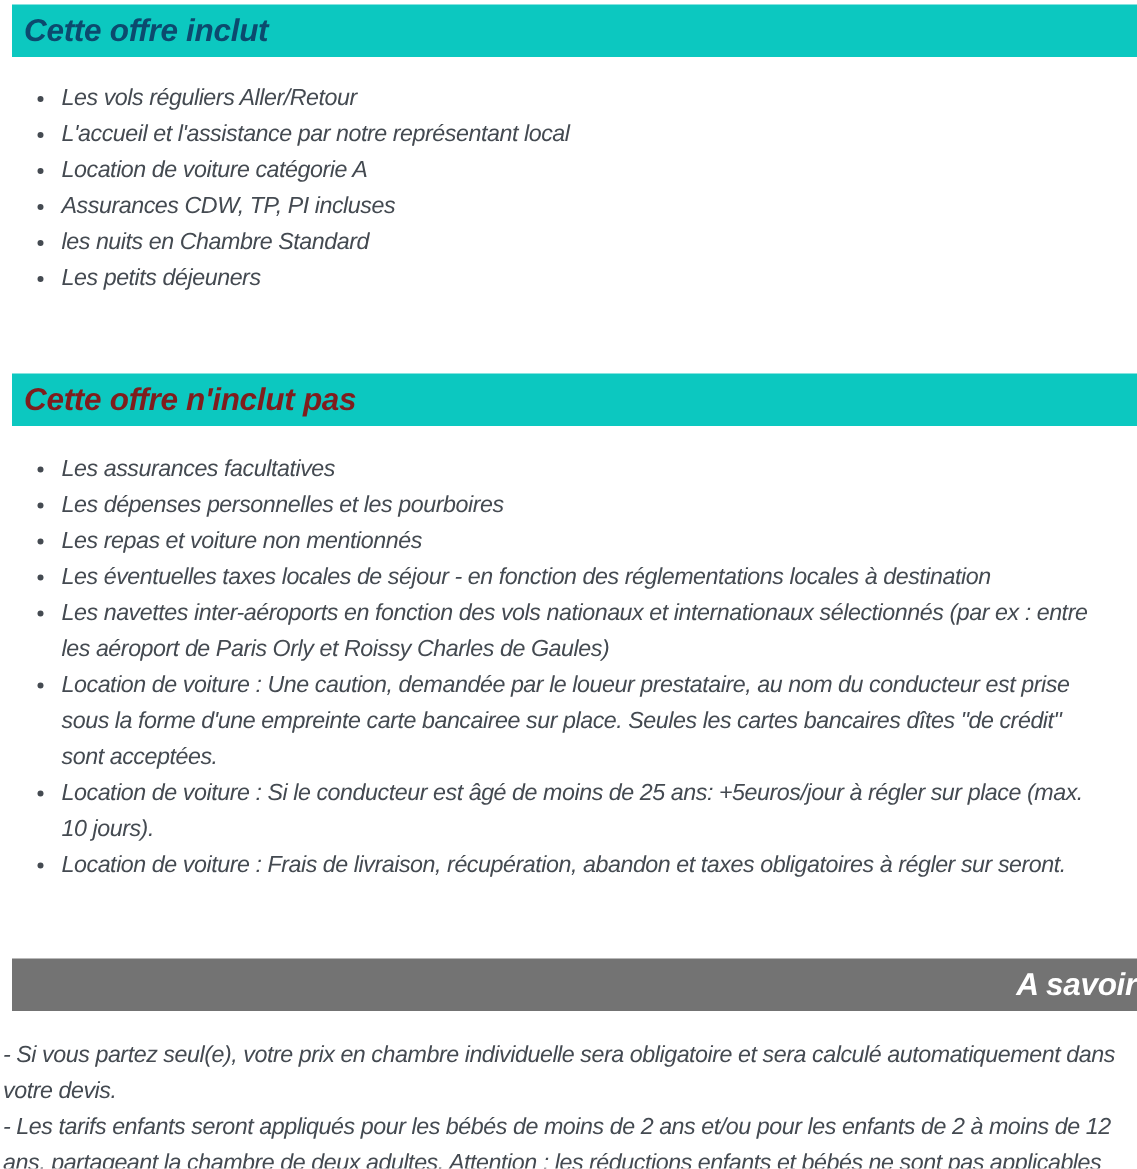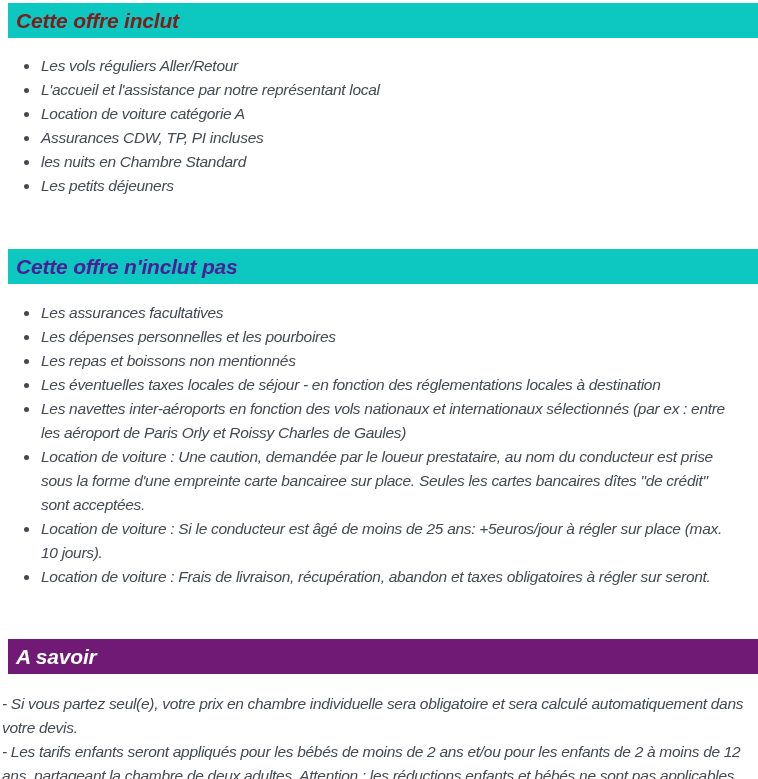--- a/index.html
+++ b/index.html
@@ -56,50 +56,50 @@
   }
   .paragraphs p { margin: 0; }
 </style>
 </head>
 <body style="color: rgb(68, 74, 81); background: rgb(255, 255, 255);">
 
 <div class="page">
 
   <section class="section section-includes">
     <header class="section-bar" style="background: rgb(12, 200, 192);">
-      <h2 class="section-title" style="color: #7f1d1d; text-align: right;">Cette offre inclut</h2>
+      <h2 class="section-title" style="color: #0c4a6e; text-align: right;">Cette offre inclut</h2>
     </header>
     <ul class="bullet-list">
         <li>Les vols réguliers Aller/Retour</li>
         <li>L'accueil et l'assistance par notre représentant local</li>
         <li>Location de voiture catégorie A</li>
         <li>Assurances CDW, TP, PI incluses</li>
         <li>les nuits en Chambre Standard</li>
         <li>Les petits déjeuners</li>
       </ul>
   </section>
 
   <section class="section section-excludes">
     <header class="section-bar" style="background: rgb(12, 200, 192);">
-      <h2 class="section-title" style="color: #4c1d95;">Cette offre n'inclut pas</h2>
+      <h2 class="section-title" style="color: #7f1d1d;">Cette offre n'inclut pas</h2>
     </header>
     <ul class="bullet-list">
         <li>Les assurances facultatives</li>
         <li>Les dépenses personnelles et les pourboires</li>
-        <li>Les repas et boissons non mentionnés</li>
+        <li>Les repas et voiture non mentionnés</li>
         <li>Les éventuelles taxes locales de séjour - en fonction des réglementations locales à destination</li>
         <li>Les navettes inter-aéroports en fonction des vols nationaux et internationaux sélectionnés (par ex : entre les aéroport de Paris Orly et Roissy Charles de Gaules)</li>
         <li>Location de voiture : Une caution, demandée par le loueur prestataire, au nom du conducteur est prise sous la forme d'une empreinte carte bancairee sur place. Seules les cartes bancaires dîtes "de crédit" sont acceptées.</li>
         <li>Location de voiture : Si le conducteur est âgé de moins de 25 ans: +5euros/jour à régler sur place (max. 10 jours).</li>
         <li>Location de voiture : Frais de livraison, récupération, abandon et taxes obligatoires à régler sur seront.</li>
       </ul>
   </section>
 
   <section class="section section-notes">
-    <header class="section-bar" style="background: #701a75;">
+    <header class="section-bar" style="background: #737373; justify-content: flex-end;">
       <h2 class="section-title" style="color: rgb(255, 255, 255);">A savoir</h2>
     </header>
     <div class="paragraphs">
         <p>- Si vous partez seul(e), votre prix en chambre individuelle sera obligatoire et sera calculé automatiquement dans votre devis.</p>
         <p>- Les tarifs enfants seront appliqués pour les bébés de moins de 2 ans et/ou pour les enfants de 2 à moins de 12 ans, partageant la chambre de deux adultes. Attention : les réductions enfants et bébés ne sont pas applicables dans le cadre de tarifs promotionnels.</p>
       </div>
   </section>
 
 </div>
 

